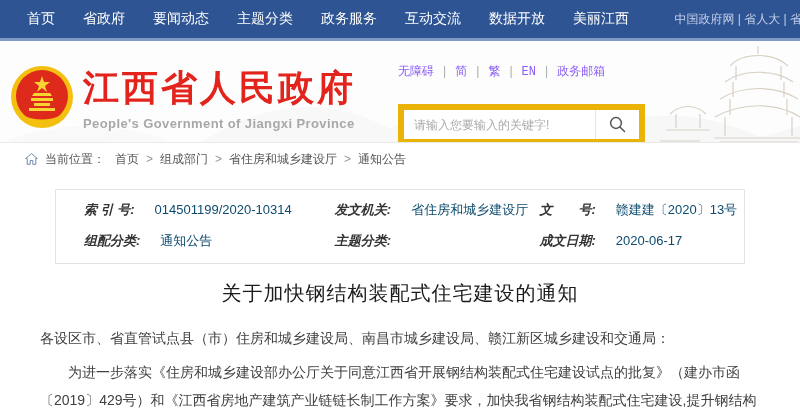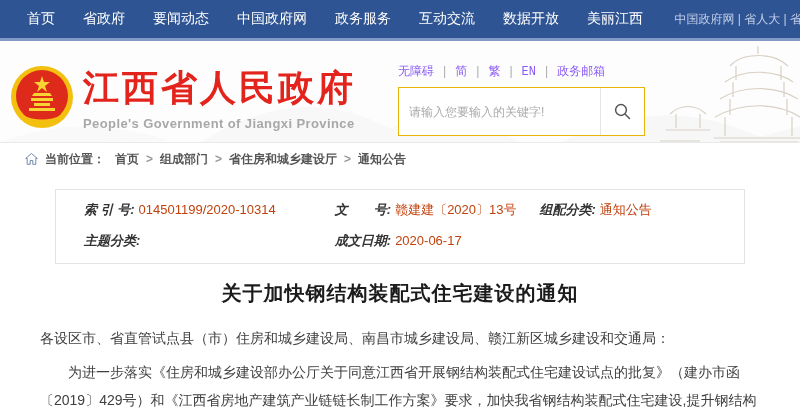--- a/index.html
+++ b/index.html
@@ -20,57 +20,57 @@
   .logo-link { position:absolute; left:10px; top:24px; display:flex; align-items:flex-start; text-decoration:none; }
   .emblem { width:64px; height:64px; margin-right:9px; }
   .site-title { color:#e2241c; font-size:36px; font-weight:bold; letter-spacing:3px; line-height:40px; margin-top:3px; }
   .site-subtitle { color:#a8a8a8; font-size:13px; font-weight:bold; letter-spacing:0.4px; margin-top:8px; }
 
   .utility { position:absolute; left:398px; top:22px; width:247px; text-align:left;
     font-size:12px; color:#8b5cf6;font-family:Liberation Mono, monospace; }
   .u-link { cursor:pointer; }
   .u-link:not(:last-child)::after { content:"|"; color:#aaa; margin:0 7px; }
 
-  .searchbar { position:absolute; left:398px; top:46px; width:247px; height:49px;
-    border:1px solid #eab308; background:#fff; display:flex; }
+  .searchbar { position:absolute; left:398px; top:63px; width:247px; height:41px;
+    border:6px solid #eab308; background:#fff; display:flex; }
   .search-input { flex:1; border:none; outline:none; padding:0 10px; font-size:12px; color:#333;
     font-family:"Liberation Sans","DejaVu Sans",sans-serif; }
   .search-input::placeholder { color:#aaa; }
   .search-btn { width:44px; border:none; border-left:1px solid #e4e4e4; background:#fff;
     display:flex; align-items:center; justify-content:center; cursor:pointer; }
 
   .pavilion { position:absolute; right:0; bottom:-2px; pointer-events:none; }
 
   
   .breadcrumb { height:32px; display:flex; align-items:center; padding-left:25px;
-    font-size:12px; color:#555; background:#fff;font-weight:bold; }
+    font-size:12px; color:#555; background:#fff; }
   .home-icon { margin-right:7px; display:inline-flex; }
   .bc-label { color:#555; margin-right:10px; }
   .bc-item { color:#555; cursor:pointer; }
   .bc-item:not(:last-child)::after { content:">"; color:#999; margin:0 7px; cursor:default; }
 
   
   .meta-box { width:690px; margin:14px auto 0; border:1px solid #e3e3e3; padding:11px 0 13px; }
   .meta-grid { display:grid; grid-template-columns:38% 31% 31%; row-gap:13px; padding-left:28px; font-size:13px; }
   .meta-label { font-weight:bold; color:#333;font-style:italic; }
-  .meta-value { color:#c2410c; margin-left:4px; }
+  .meta-value { color:#0c4a6e; margin-left:20px; }
 
   
-  .article-title { margin-top:16px; text-align:center; font-size:20px; font-weight:bold; color:#1b1b1b; letter-spacing:1px; }
+  .article-title { margin-top:16px; text-align:center; font-size:20px; font-weight:normal; color:#1b1b1b; letter-spacing:1px; }
   .article-body { margin:17px 40px 0; font-size:14px; color:#3f3f3f; line-height:28px; }
   .article-body p.indent { text-indent:2em; margin-top:6px; }
 </style>
 </head>
 <body>
 
 <div class="topnav">
   <span class="nav-item">首页</span>
   <span class="nav-item">省政府</span>
   <span class="nav-item">要闻动态</span>
-  <span class="nav-item">中国政府网</span>
+  <span class="nav-item">主题分类</span>
   <span class="nav-item">政务服务</span>
   <span class="nav-item">互动交流</span>
   <span class="nav-item">数据开放</span>
   <span class="nav-item">美丽江西</span>
   <span class="nav-right">中国政府网 | 省人大 | 省政</span>
 </div>
 <div class="nav-underline"></div>
 
 <div class="header">
 
@@ -149,20 +149,23 @@
   <span class="bc-item">省住房和城乡建设厅</span>
   <span class="bc-item">通知公告</span>
 </div>
 
 <div class="meta-box">
   <div class="meta-grid">
     <div>
       <span class="meta-label">索 引 号:</span><span class="meta-value">014501199/2020-10314</span>
     </div>
     <div>
+      <span class="meta-label">发文机关:</span><span class="meta-value">省住房和城乡建设厅</span>
+    </div>
+    <div>
       <span class="meta-label">文　　号:</span><span class="meta-value">赣建建〔2020〕13号</span>
     </div>
     <div>
       <span class="meta-label">组配分类:</span><span class="meta-value">通知公告</span>
     </div>
     <div>
       <span class="meta-label">主题分类:</span><span class="meta-value"></span>
     </div>
     <div>
       <span class="meta-label">成文日期:</span><span class="meta-value">2020-06-17</span>

